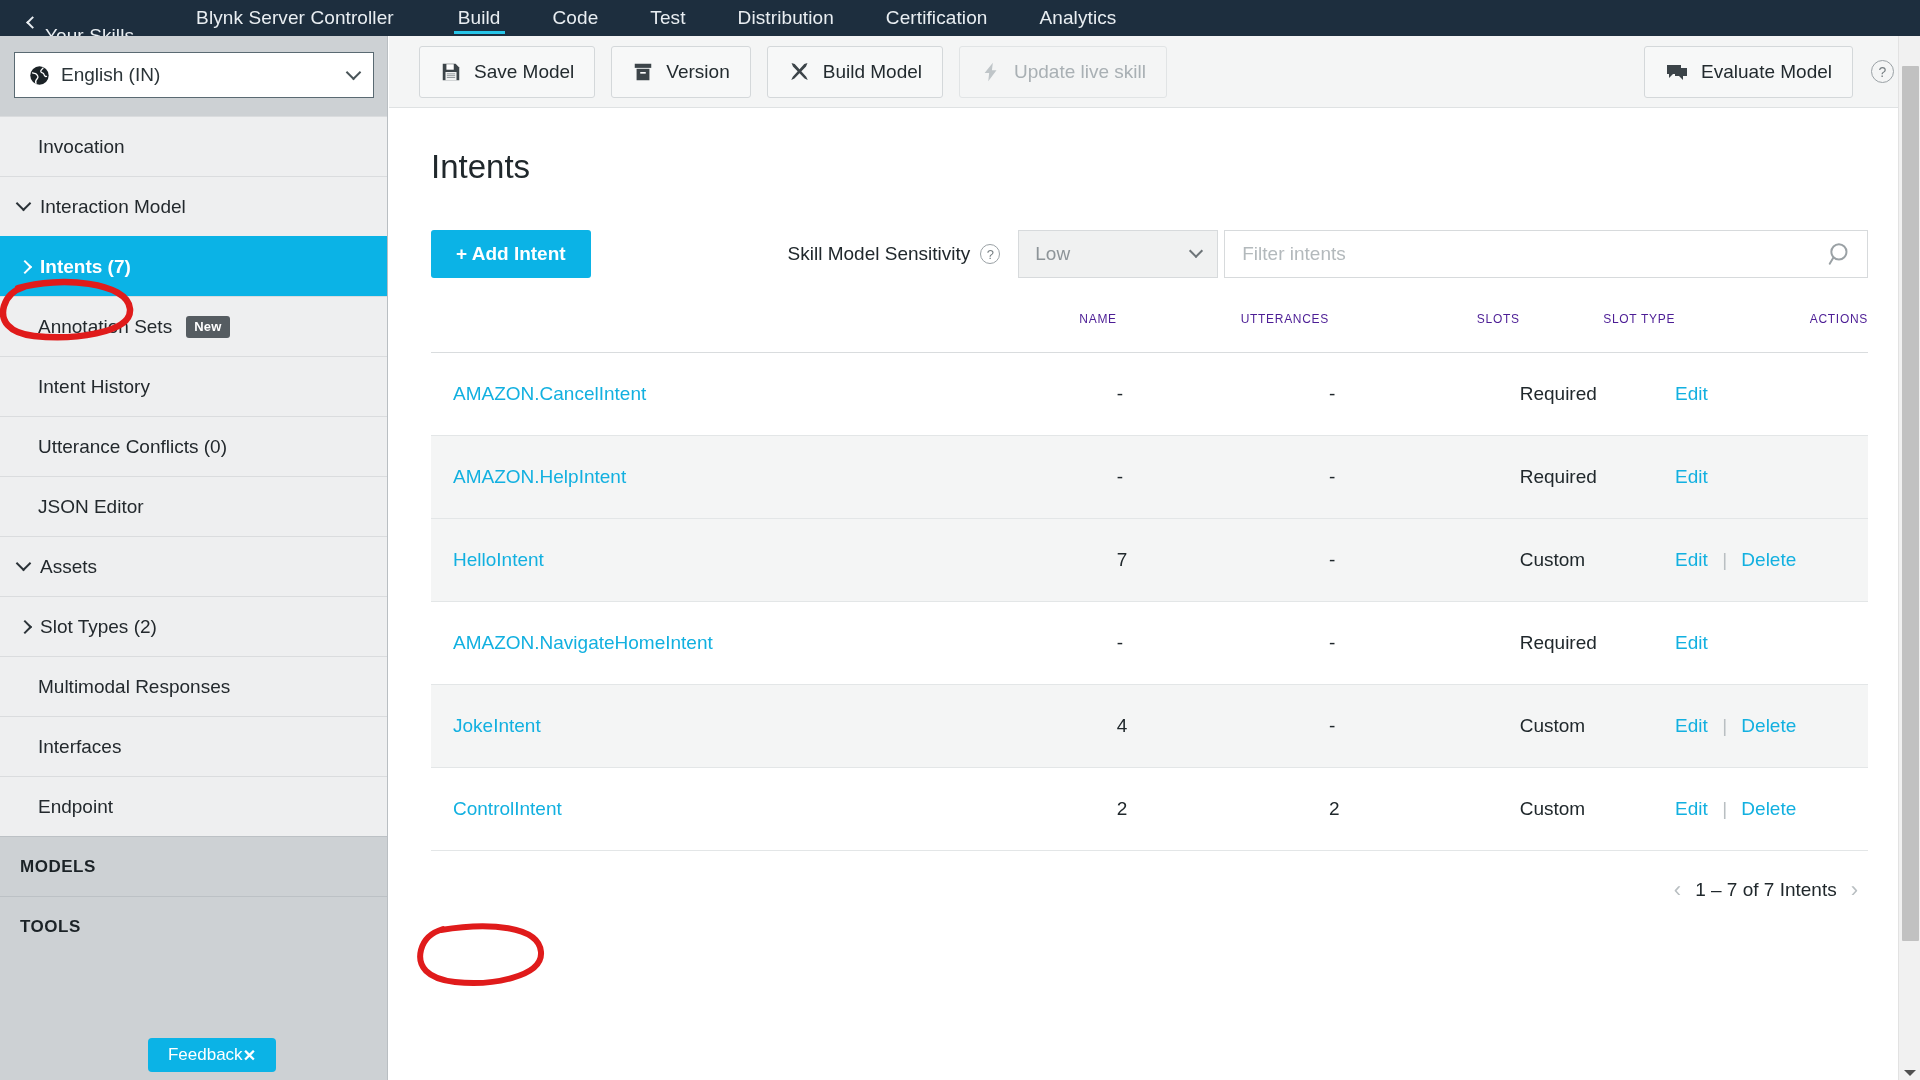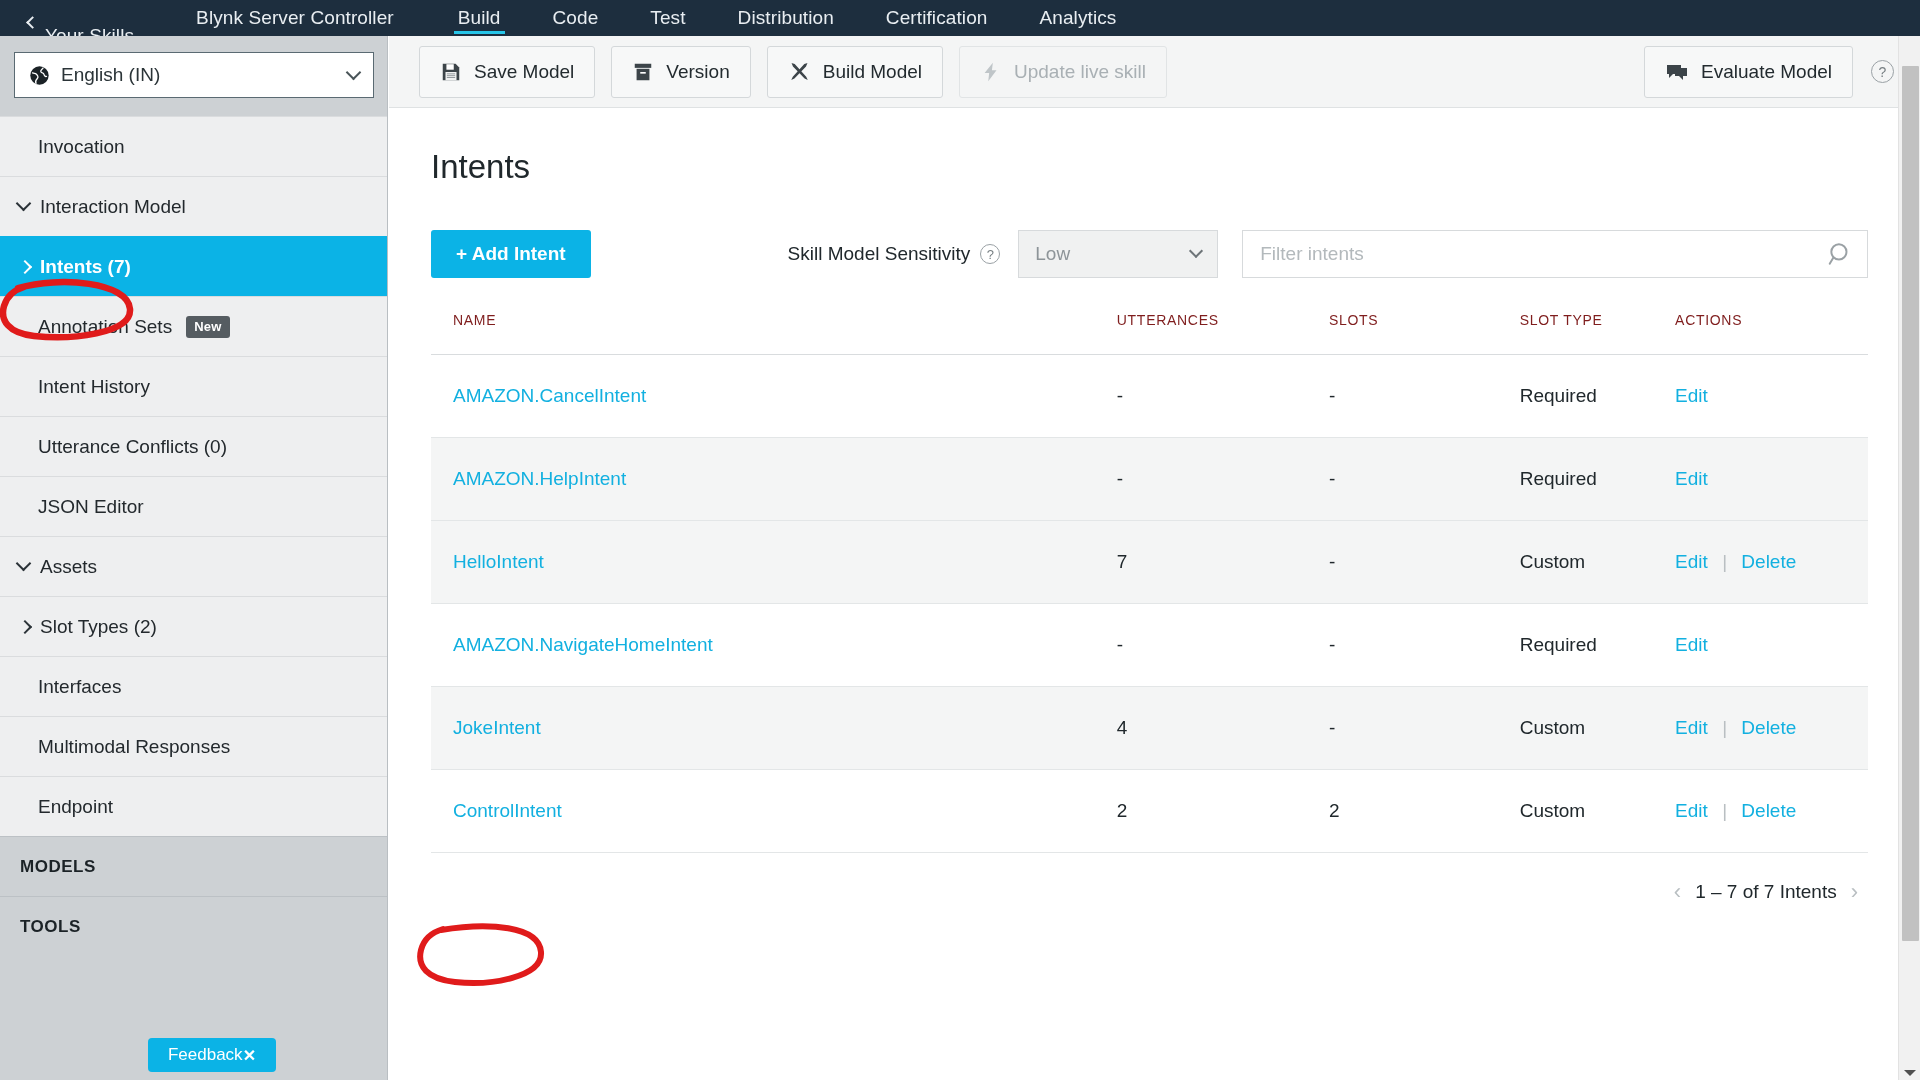--- a/index.html
+++ b/index.html
@@ -134,34 +134,34 @@
   .sens-label { margin-left: 197px; font-size:19px; color:#20282c; display:flex; align-items:center; }
   .sens-select {
     margin-left: 18px; width: 200px; height: 48px; background:#f0f1f1;
     border:1px solid #d7dadc; display:flex; align-items:center;
     padding: 12px 16px; font-size:19px; color:#8d9498; cursor:pointer;
   }
   .sens-select .chev { margin-left:auto; width:10px; height:10px;
     border-right:2px solid #6d7478; border-bottom:2px solid #6d7478;
     transform:rotate(45deg); position:relative; top:-3px; }
   .filter-box {
-    margin-left: 24px; flex:1; height:48px; border:1px solid #d7dadc;
+    margin-left: 6px; flex:1; height:48px; border:1px solid #d7dadc;
     display:flex; align-items:center; padding: 0 14px 0 17px; background:#fff;
   }
   .filter-box input {
     flex:1; border:none; outline:none; font-size:19px; color:#20282c;
     font-family:"Liberation Sans", sans-serif; background:transparent;
   }
   .filter-box input::placeholder { color:#b3b9bc; }
   .search-icon { width:26px; height:26px; flex:0 0 auto; }
 
   
   table.intents { width:100%; border-collapse:collapse; margin-top: 34px; }
   table.intents th {
-    text-align:left; font-size:14px; color:#7f1d1d; font-weight:normal;
+    text-align:right; font-size:12px; color:#4c1d95; font-weight:normal;
     letter-spacing:.7px; padding: 0 0 26px 0; border-bottom:1px solid #d9dcde;
   }
   table.intents td {
     font-size:19px; color:#20282c; padding: 30px 0; border-bottom:1px solid #e3e6e7;
     vertical-align: middle;
   }
   tr.alt td { background:#f4f5f5; }
   tr.alt { }
   .col-name   { width: 640px; padding-left: 22px !important; }
   .col-utt    { width: 198px; }
@@ -263,25 +263,25 @@
       <span class="arrow-d"></span>
       <span>Assets</span>
     </div>
 
     <div class="nav-item has-arrow">
       <span class="arrow-r"></span>
       <span>Slot Types (2)</span>
     </div>
 
     <div class="nav-item sub">
+      <span>Multimodal Responses</span>
+    </div>
+
+    <div class="nav-item sub">
       <span>Interfaces</span>
-    </div>
-
-    <div class="nav-item sub">
-      <span>Multimodal Responses</span>
     </div>
 
     <div class="nav-item sub">
       <span>Endpoint</span>
     </div>
 
     <div class="sec-head">MODELS</div>
     <div class="sec-head">TOOLS</div>
 
     <div class="feedback-btn">

